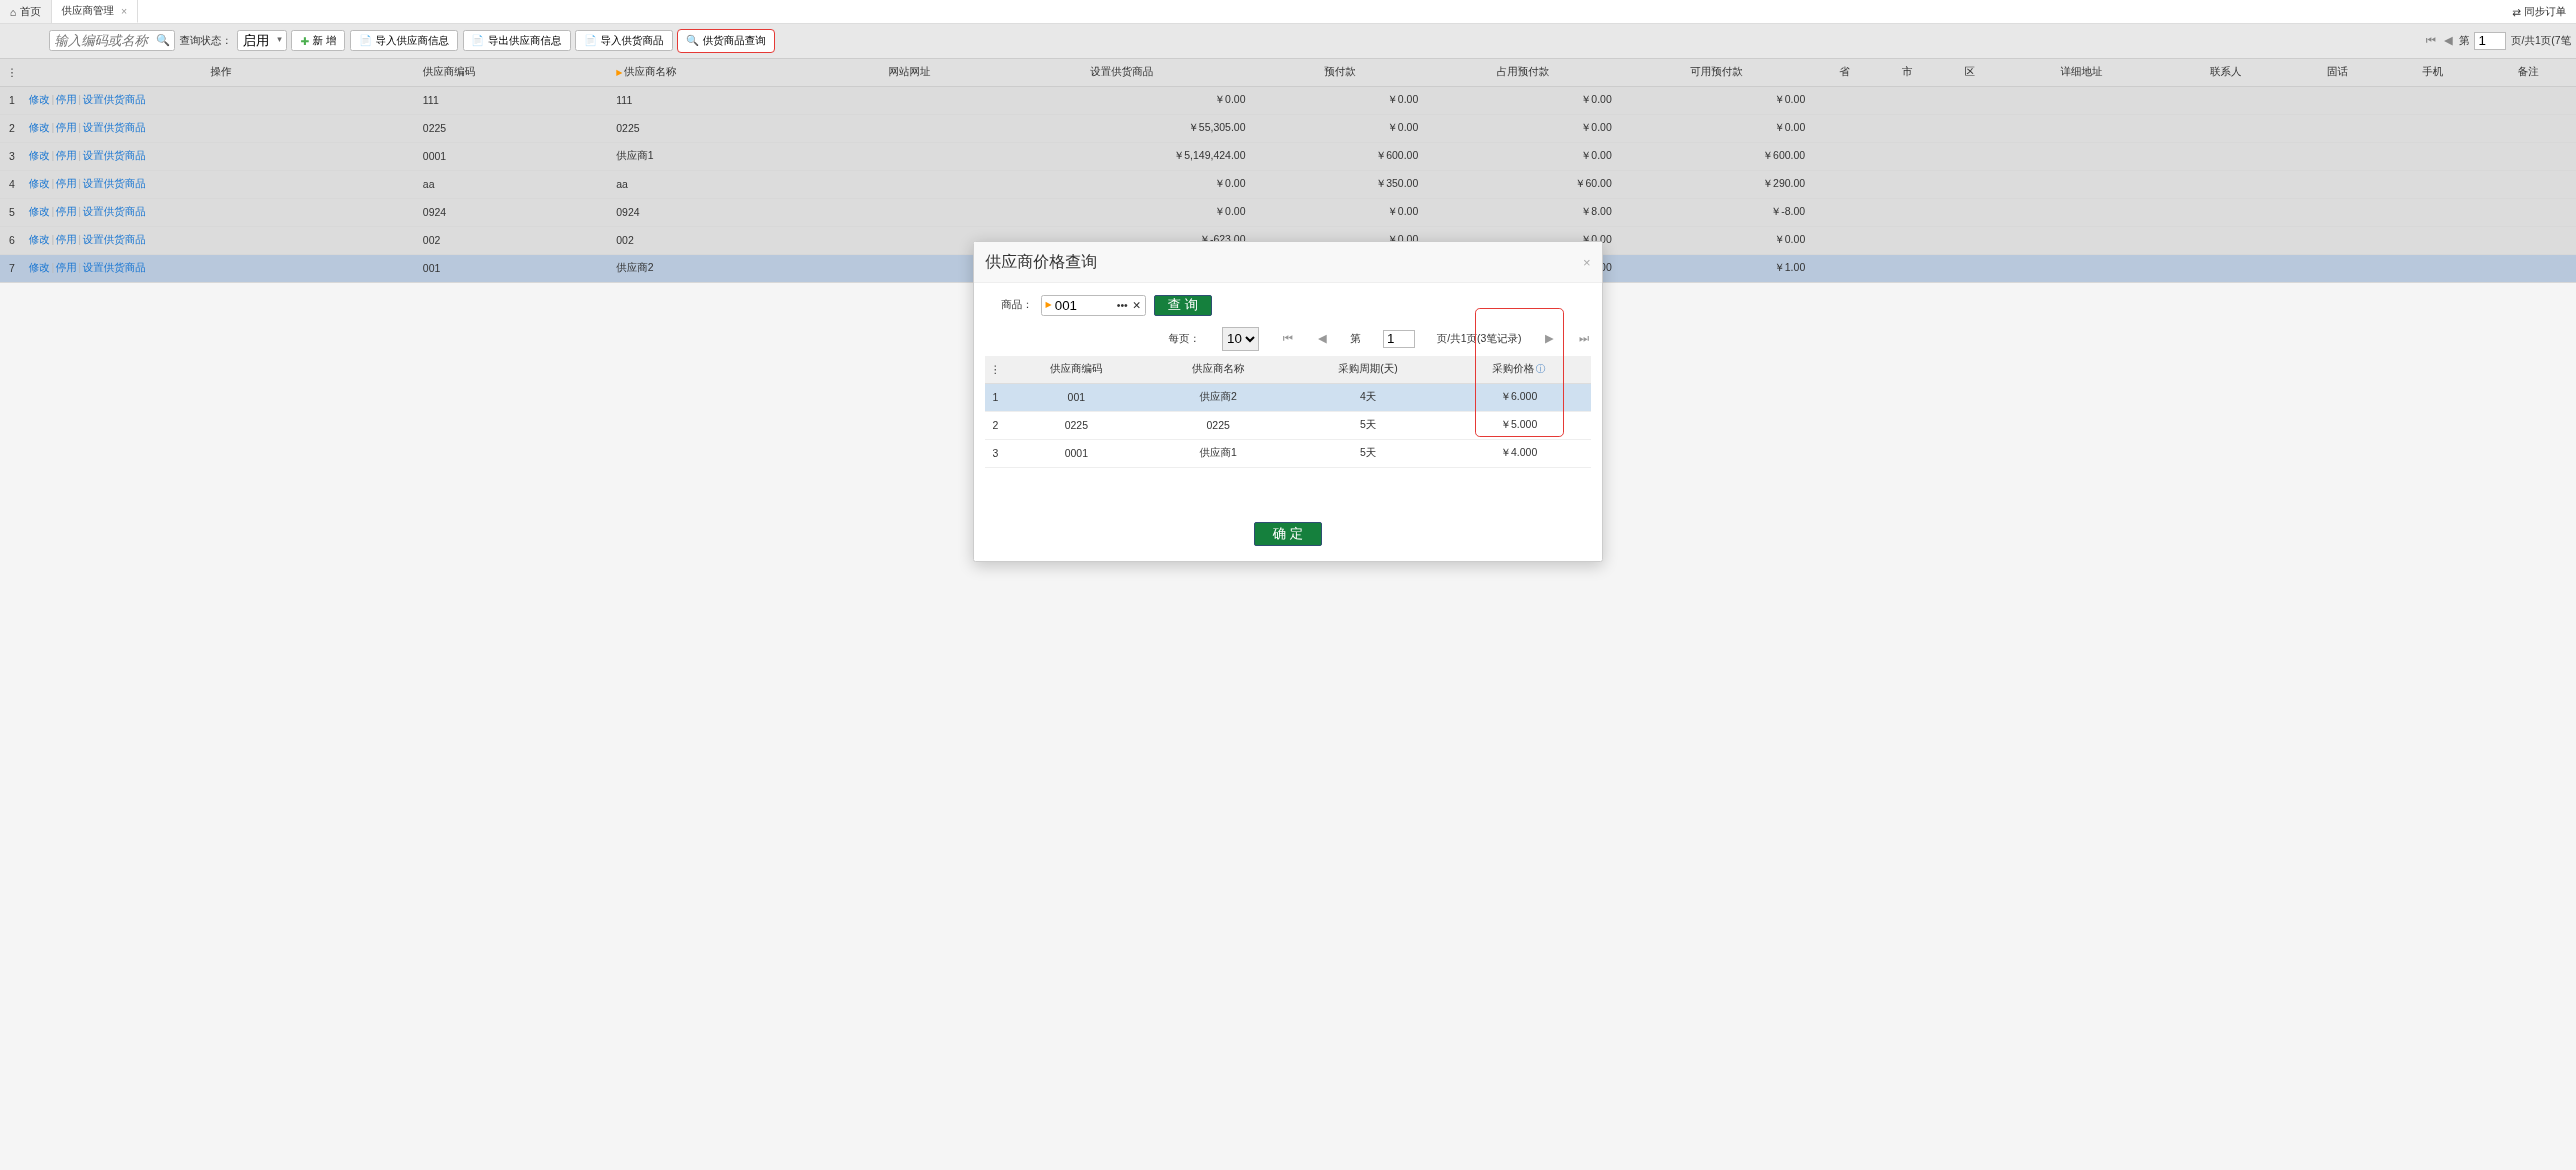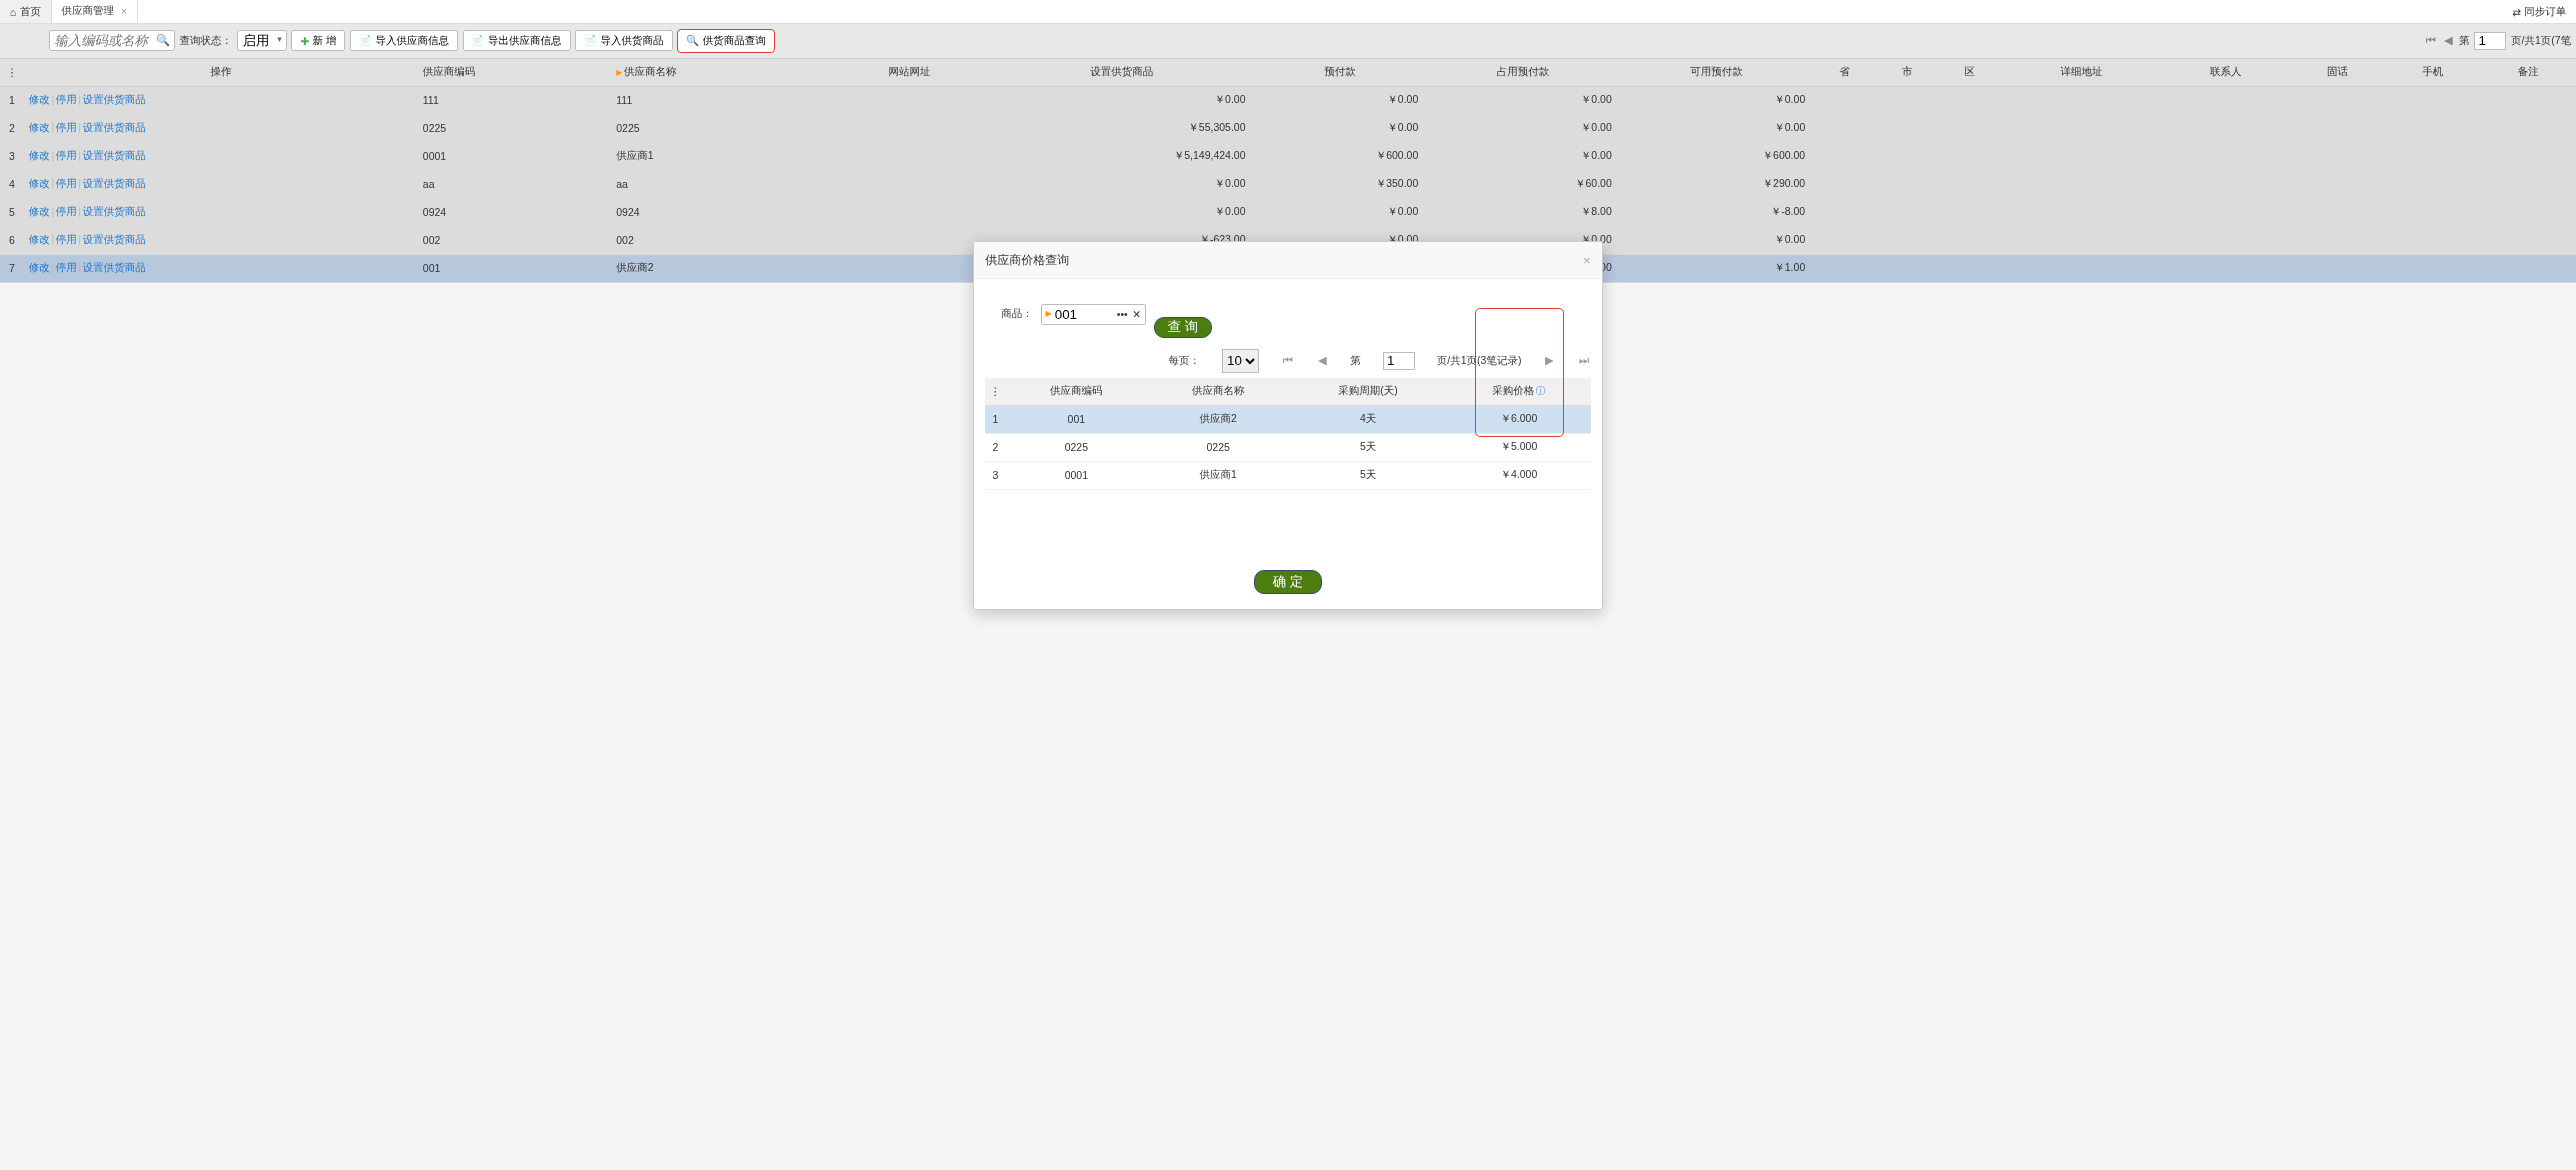--- a/index.html
+++ b/index.html
@@ -46,30 +46,30 @@
 table.main td.idx { text-align: center; width: 24px; }
 .action-link { color: #1976d2; cursor: pointer; }
 .action-sep { color: #bbb; margin: 0 1.6px; }
 .sort-ind { color: #ff9800; font-size: 8px; margin-right: 1.6px; }
 .col-menu { width: 16px; text-align: center; }
 
 
 .overlay { position: fixed; inset: 0; background: rgba(0,0,0,0); display: flex; align-items: flex-start; justify-content: center; pointer-events: none; }
 .modal { pointer-events: auto; margin-top: 241px; width: 630px; background: #fff; border: 0.8px solid #ccc; border-radius: 2.4px; box-shadow: 0 3.2px 16px rgba(0,0,0,.2); }
 .modal-head { display: flex; align-items: center; padding: 9.7px 11.3px; border-bottom: 0.8px solid #eee; background: #f8f8f8; }
-.modal-title { font-size: 12px; text-align: right; }
+.modal-title { font-size: 16px; text-align: right; }
 .modal-close { margin-left: auto; color: #aaa; cursor: pointer; font-size: 13px; }
 .modal-body { padding: 11.3px; }
 .form-row { display: flex; align-items: center; gap: 8px; margin-bottom: 11.3px; padding-left: 16px; }
 .input-pill { position: relative; }
 .input-pill .dot { position: absolute; left: 4.8px; top: 5.7px; color: #ff9800; font-size: 8px; }
 .input-pill input { height: 21px; width: 105px; border: 0.8px solid #bbb; border-radius: 2.4px; padding: 0 32px 0 13px; }
 .input-pill .dots { position: absolute; right: 18px; top: 4px; color: #333; }
 .input-pill .clear { position: absolute; right: 4.8px; top: 4px; color: #333; cursor: pointer; }
-.btn-primary { height: 21px; padding: 0 13px; background: #4d7c0f; color: #fff; border: 0.8px solid #2f4e73; border-radius: 10px; cursor: pointer; margin-top: 26px; }
+.btn-primary { height: 21px; padding: 0 13px; background: #15803d; color: #fff; border: 0.8px solid #2f4e73; border-radius: 2px; cursor: pointer; }
 
 .modal-pager { display: flex; align-items: center; gap: 22px; justify-content: flex-end; margin-bottom: 4.8px; font-size: 10.5px; }
 .modal-pager select { height: 24px; border: 0.8px solid #bbb; }
 .modal-pager .ghost { color: #999; }
 
 table.inner { width: 100%; border-collapse: collapse; }
 table.inner th { background: #f0f0f0; padding: 6.5px 4.8px; border-bottom: 0.8px solid #ddd; font-weight: normal; text-align: center; }
 table.inner td { padding: 6.5px 4.8px; border-bottom: 0.8px solid #eee; text-align: center; }
 table.inner tr.sel td { background: #cfe0f0; }
 .info-ico { color: #5a8ec7; font-size: 9.7px; margin-left: 1.6px; }

